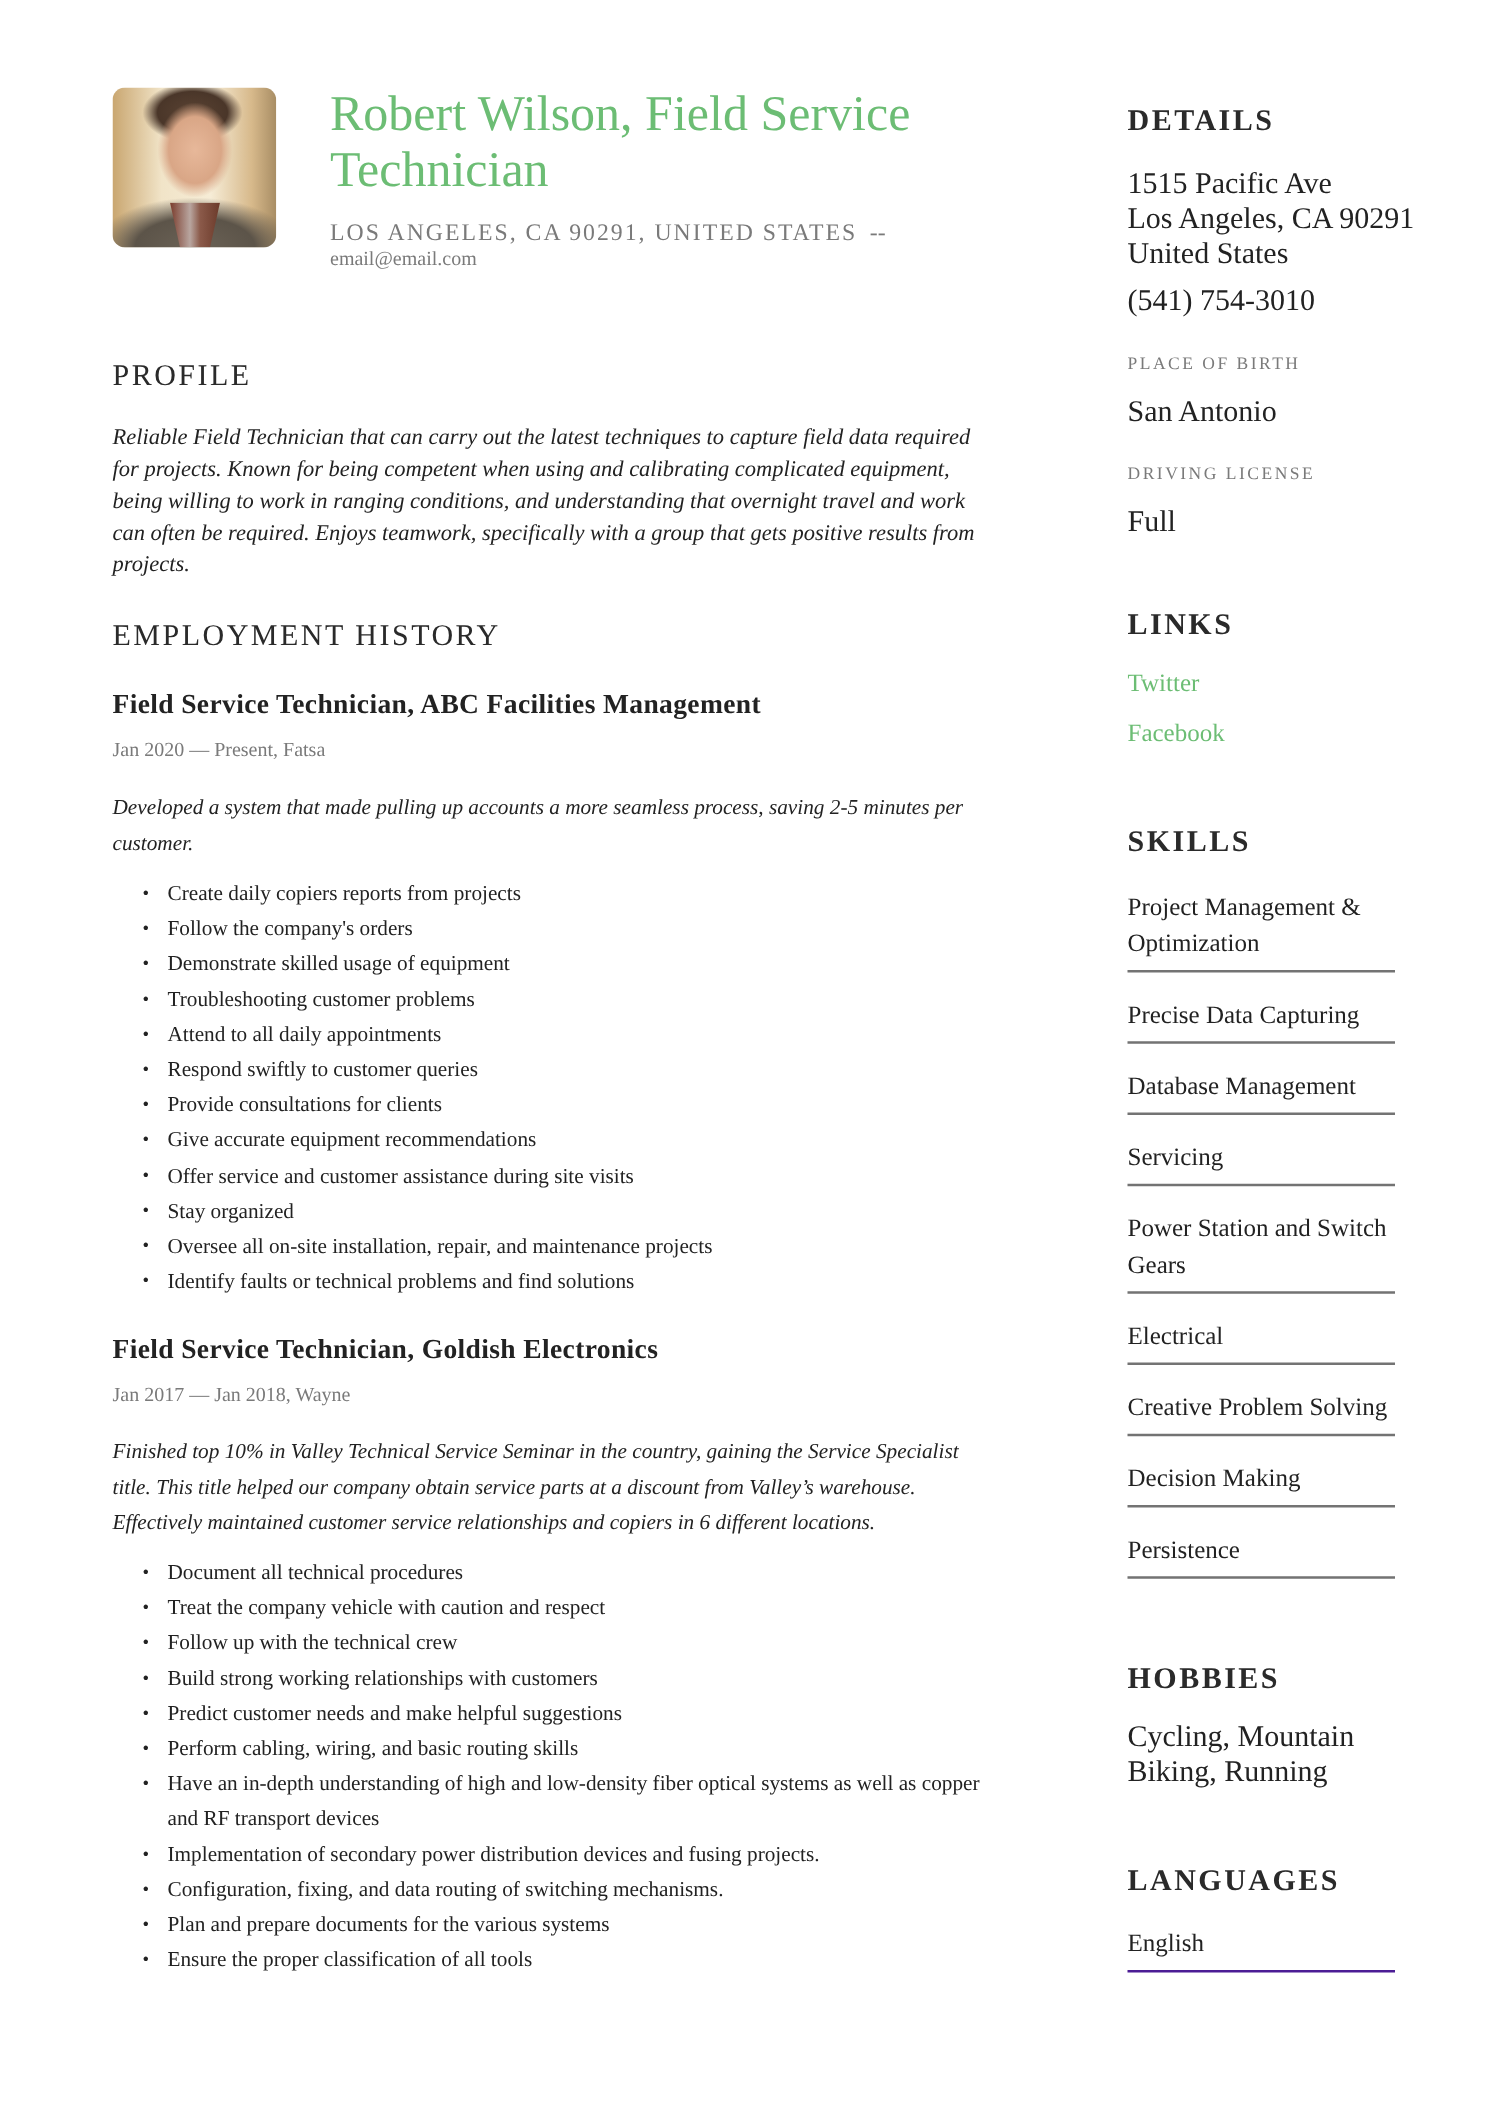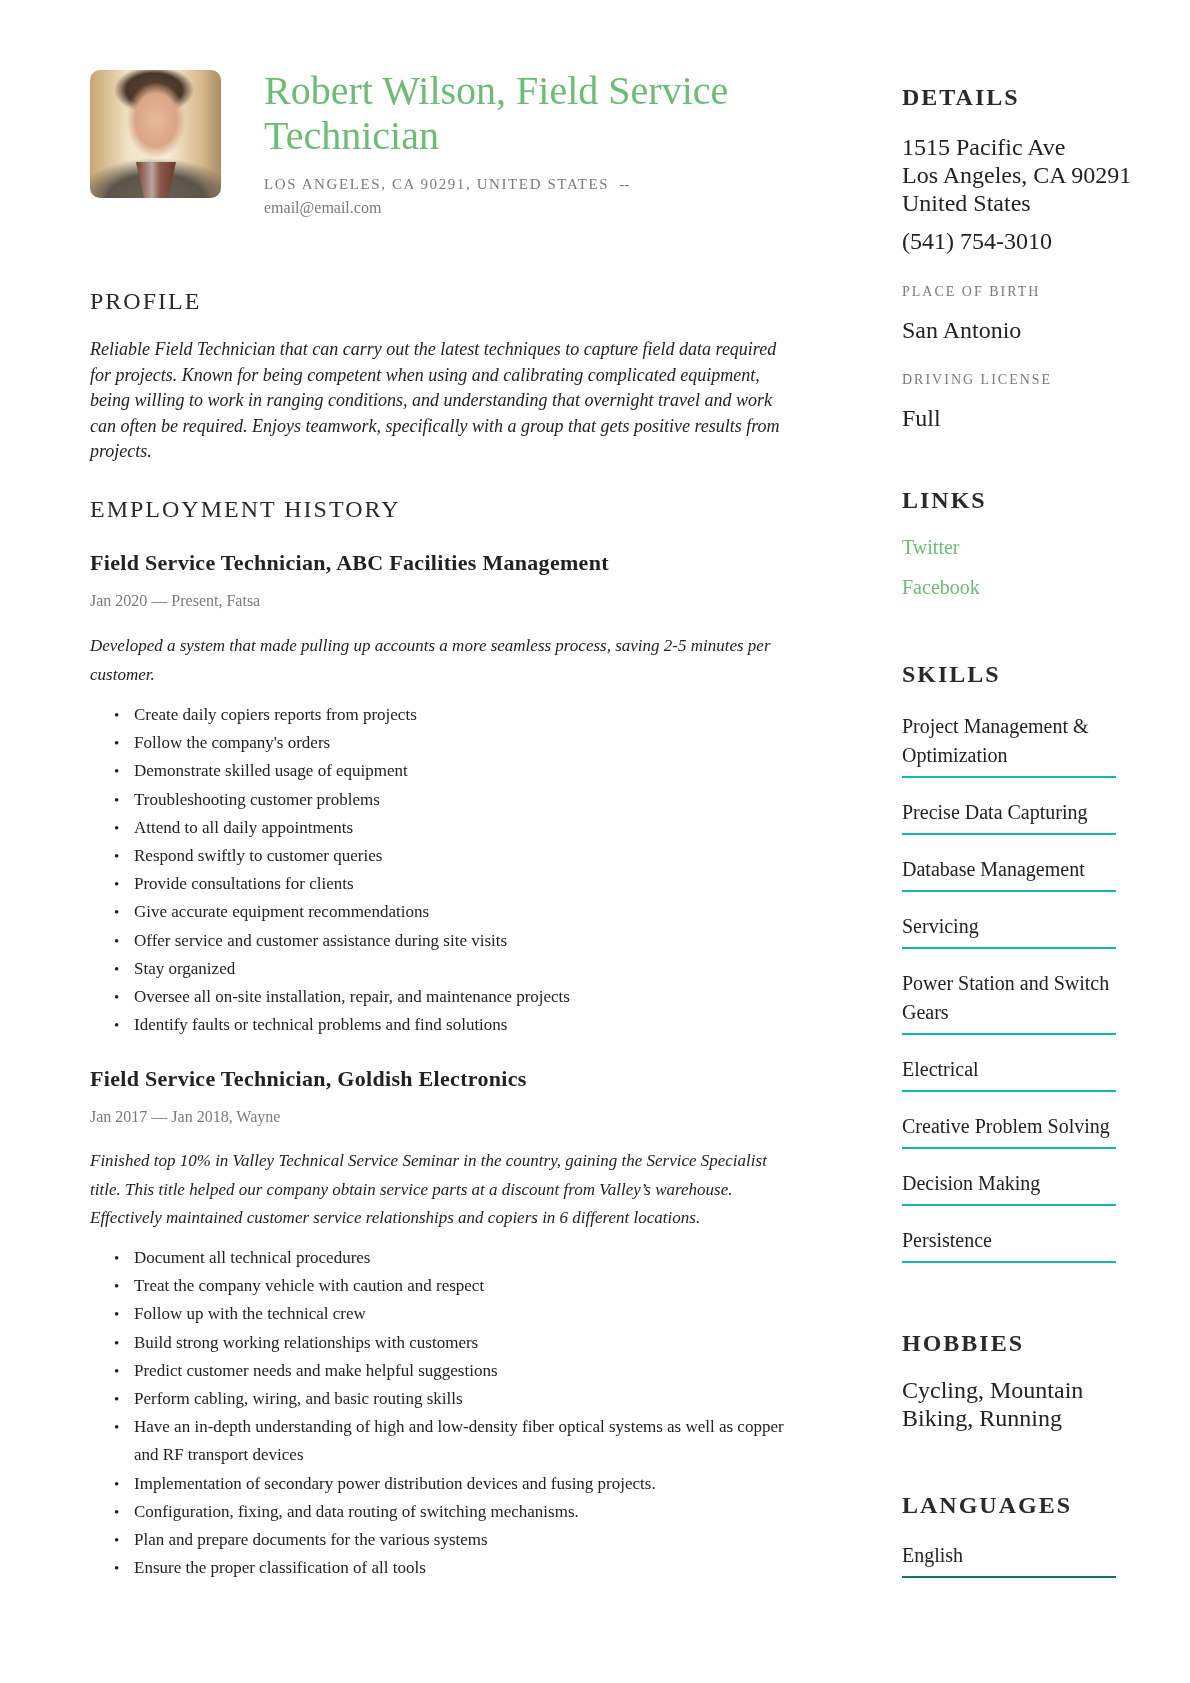--- a/index.html
+++ b/index.html
@@ -26,21 +26,21 @@
     position: absolute; left: 46px; top: 92px; width: 40px; height: 36px;
     background: linear-gradient(90deg, #7a3c2c 0%, #b9a6a0 40%, #8b5a4a 60%, #6b3a2a 100%);
     clip-path: polygon(0 0, 100% 0, 80% 100%, 20% 100%);
   }
   .name {
     position: absolute; left: 264px; top: 68px; width: 560px;
     font-size: 40px; line-height: 45px; color: #6cbd74; font-weight: normal;
   }
   .address-line {
     position: absolute; left: 264px; top: 176px;
-    font-size: 15px; letter-spacing: 1.6px; color: #7a7a7a;
+    font-size: 19px; letter-spacing: 1.6px; color: #7a7a7a;
   }
   .address-line .sep { margin-left: 10px; letter-spacing: 0; }
   .email {
     position: absolute; left: 264px; top: 199px;
     font-size: 16px; color: #7a7a7a;
   }
 
   
   .section-title {
     position: absolute; font-size: 24px; letter-spacing: 2px; color: #2a2a2a; font-weight: normal;
@@ -66,26 +66,26 @@
   }
 
   
   .r-title { position: absolute; left: 902px; font-size: 24px; letter-spacing: 2px; color: #2a2a2a; }
   .r-text { position: absolute; left: 902px; font-size: 24px; line-height: 28px; color: #222; }
   .r-label { position: absolute; left: 902px; font-size: 14px; letter-spacing: 2px; color: #7a7a7a; }
   .r-link { position: absolute; left: 902px; font-size: 20px; color: #6cbd74; text-decoration: none; }
   .skills { position: absolute; left: 902px; top: 712px; width: 214px; }
   .skill {
     font-size: 20px; line-height: 29px; color: #222;
-    border-bottom: 2px solid #14b8a6; padding-bottom: 6px; margin-bottom: 20px;
+    border-bottom: 2px solid #737373; padding-bottom: 6px; margin-bottom: 20px;
   }
   .lang {
     position: absolute; left: 902px; top: 1541px; width: 214px;
     font-size: 20px; line-height: 29px; color: #222;
-    border-bottom: 2px solid #0f766e; padding-bottom: 6px;
+    border-bottom: 2px solid #4c1d95; padding-bottom: 6px;
   }
 </style>
 </head>
 <body>
 
 <div class="page">
 
   <div class="avatar">
     <div class="collar"></div>
   </div>

